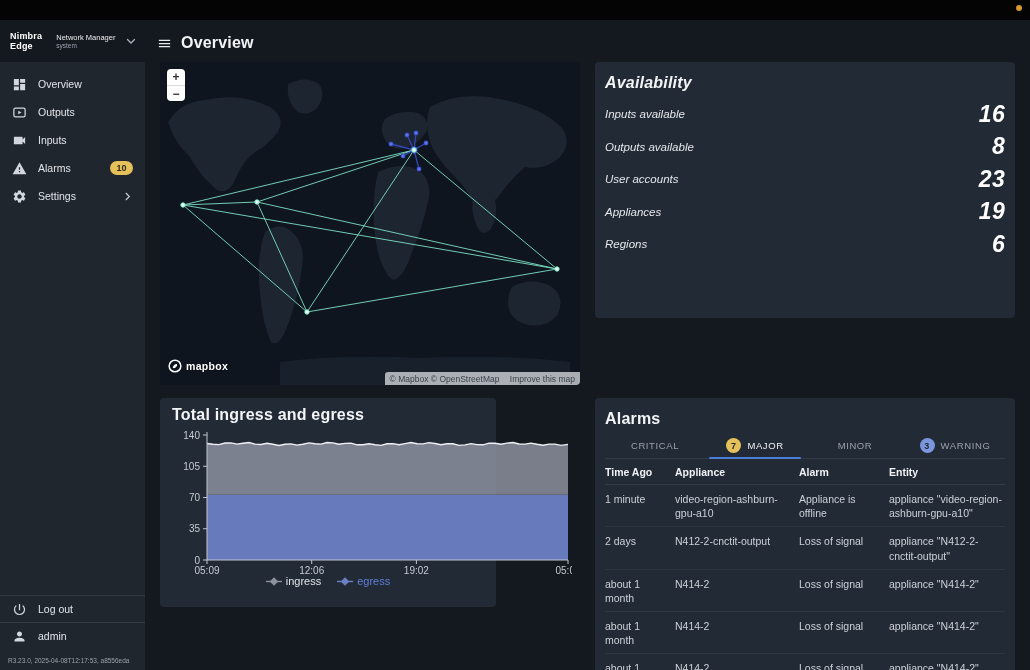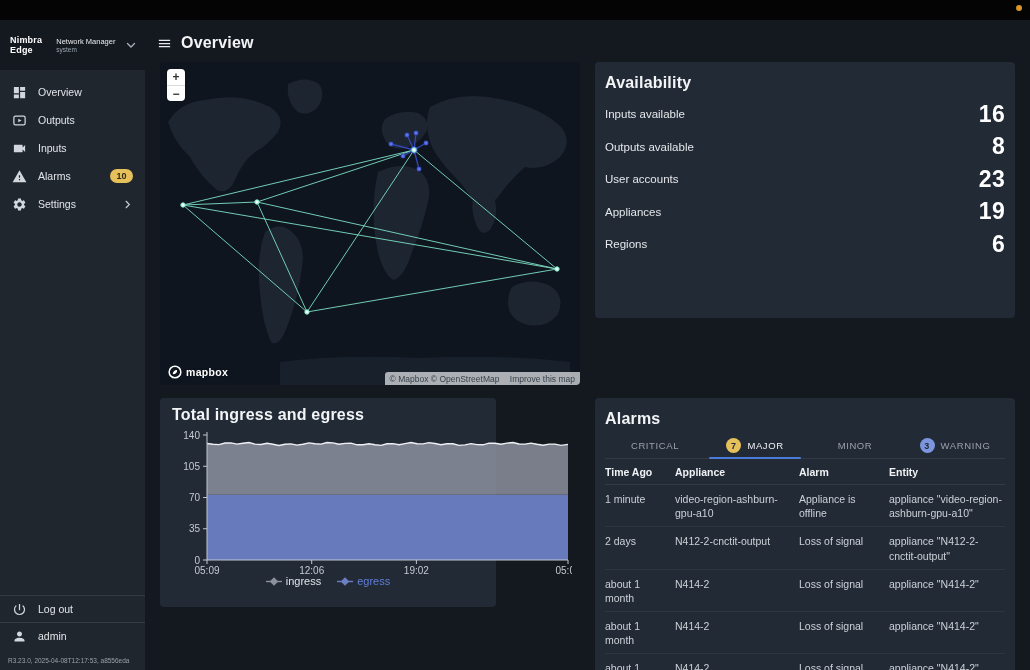--- a/index.html
+++ b/index.html
@@ -8,21 +8,21 @@
 
   
   .topbar { position:absolute; left:0; top:0; width:1030px; height:20px; background:#040404; z-index:50; }
   .rec-dot { position:absolute; right:8px; top:5px; width:6px; height:6px; border-radius:50%; background:#d7992c; }
 
   
   .page { position:absolute; left:0; top:20px; width:1030px; height:650px; background:#14181f; }
 
   
   .sidebar { position:absolute; left:0; top:0; width:145px; height:650px; background:#20262e; display:flex; flex-direction:column; z-index:10; }
-  .logo-area { height:50px; background:#14191f; display:flex; align-items:center; padding:0 8px 0 10px; }
+  .logo-area { height:42px; background:#14191f; display:flex; align-items:center; padding:0 8px 0 10px; }
   .brand { color:#fff; font-weight:bold; font-size:9px; line-height:1.15; letter-spacing:.2px; }
   .ctx { margin-left:14px; line-height:1.2; }
   .ctx .t { color:#e8eaed; font-size:7.5px; }
   .ctx .s { color:#9aa2ad; font-size:6.5px; }
   .ctx-chevron { margin-left:auto; width:12px; height:12px; color:#aab1ba; cursor:pointer; }
   .side-menu { padding-top:8px; }
   .side-item { display:flex; align-items:center; height:28px; padding:0 12px; cursor:pointer; }
   .side-icon { width:15px; height:15px; color:#d2d7dd; margin-right:11px; flex:0 0 15px; }
   .side-icon svg { width:100%; height:100%; display:block; }
   .side-label { color:#e2e5e9; font-size:10.5px; }
@@ -35,30 +35,30 @@
 
   
   .main-header { position:absolute; left:157px; top:14px; display:flex; align-items:center; z-index:5; }
   .burger { width:15px; height:15px; color:#e8eaed; cursor:pointer; }
   .burger svg { width:100%; height:100%; display:block; }
   .page-title { color:#f2f4f6; font-size:16px; font-weight:bold; margin-left:9px; letter-spacing:.2px; }
 
   
   .panel { position:absolute; background:#222a35; border-radius:4px; }
   #map-panel   { left:160px; top:42px;  width:420px; height:323px; background:#0f151f; overflow:hidden; cursor:grab; }
-  #avail-panel { left:595px; top:42px;  width:420px; height:256px; }
+  #avail-panel { left:595px; top:42px;  width:420px; height:256px;font-style:italic; }
   #chart-panel { left:160px; top:378px; width:336px; height:209px; }
   #alarm-panel { left:595px; top:378px; width:420px; height:282px; }
 
   
   #map-svg { position:absolute; inset:0; }
   .zoom-ctrl { position:absolute; left:7px; top:7px; width:18px; background:#fff; border-radius:4px; box-shadow:0 0 0 1.5px rgba(0,0,0,.08); overflow:hidden; }
   .zoom-btn { width:18px; height:16px; display:flex; align-items:center; justify-content:center; font-size:12px; font-weight:bold; color:#333; cursor:pointer; }
   .zoom-btn + .zoom-btn { border-top:1px solid #dcdcdc; }
-  .mapbox-logo { position:absolute; left:8px; bottom:6px; display:flex; align-items:center; color:#fff; cursor:pointer;justify-content:space-between; }
+  .mapbox-logo { position:absolute; left:8px; bottom:12px; display:flex; align-items:center; color:#fff; cursor:pointer;justify-content:space-between; }
   .mapbox-logo svg { width:14px; height:14px; margin-right:4px; }
   .mapbox-word { font-size:10.5px; font-weight:bold; letter-spacing:.3px; text-shadow:0 0 2px rgba(0,0,0,.5); }
   .attribution { position:absolute; right:0; bottom:0; background:rgba(221,224,228,.75); color:#38414b; font-size:8.5px; padding:1.5px 5px; border-top-left-radius:3px; }
   .attribution .link { cursor:pointer; }
   .attribution .bold-link { font-weight:normal; cursor:pointer; margin-left:8px; }
 
   
   .panel-pad { padding:12px 10px 0 10px; }
   .panel-title { color:#f2f4f6; font-size:16px; font-weight:bold; letter-spacing:.2px; }
   .avail-row { display:flex; align-items:center; justify-content:space-between; height:32.5px; }

